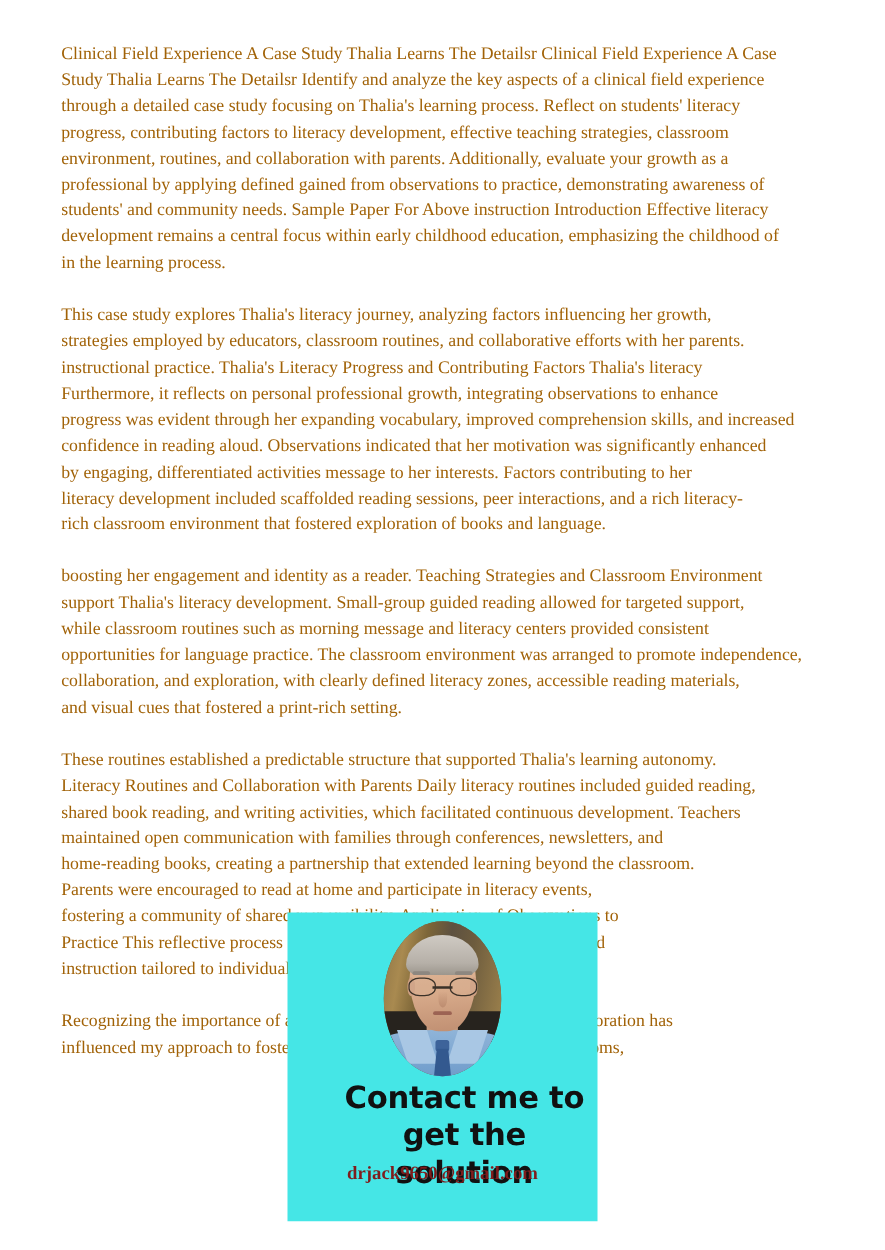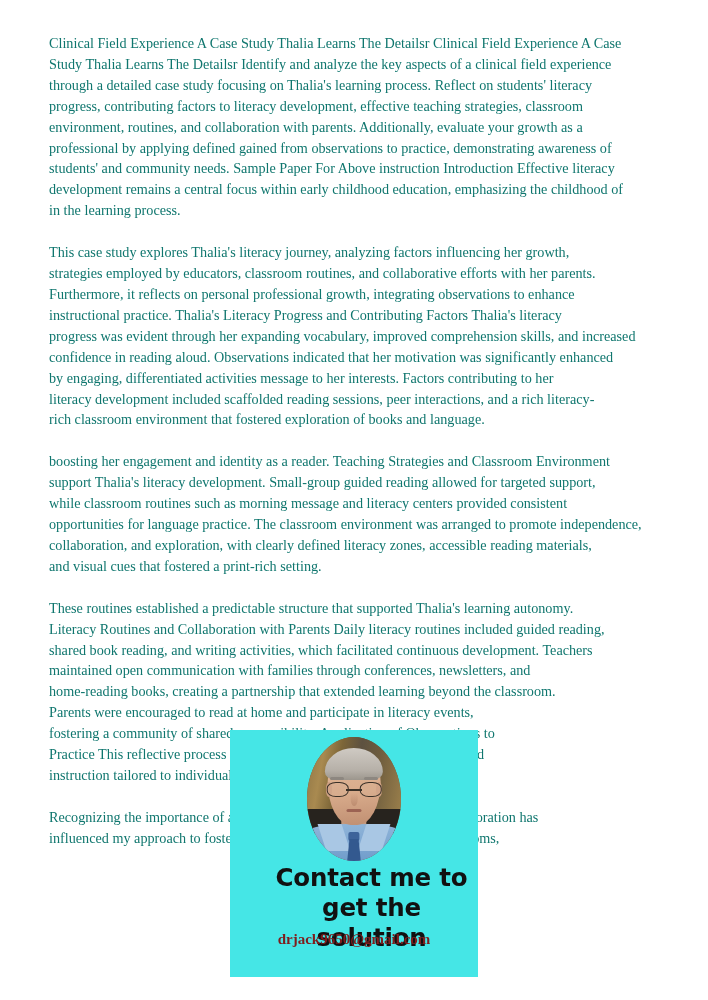--- a/index.html
+++ b/index.html
@@ -26,21 +26,21 @@
     position: absolute;
     left: 49px;
     top: 33px;
     width: 600px;
   }
 
   .para {
     margin: 0 0 21px 0;
     font-size: 14.2px;
     line-height: 20.9px;
-    color: #0f766e;
+    color: #a16207;
     text-align: left;
     white-space: normal;
   }
   .para:last-child { margin-bottom: 0; }
 
   .para .ln {
     display: block;
     white-space: pre;
   }
 
@@ -198,22 +198,22 @@
       <span class="ln">environment, routines, and collaboration with parents. Additionally, evaluate your growth as a</span>
       <span class="ln">professional by applying defined gained from observations to practice, demonstrating awareness of</span>
       <span class="ln">students' and community needs. Sample Paper For Above instruction Introduction Effective literacy</span>
       <span class="ln">development remains a central focus within early childhood education, emphasizing the childhood of</span>
       <span class="ln">in the learning process.</span>
     </p>
 
     <p class="para">
       <span class="ln">This case study explores Thalia's literacy journey, analyzing factors influencing her growth,</span>
       <span class="ln">strategies employed by educators, classroom routines, and collaborative efforts with her parents.</span>
+      <span class="ln">instructional practice. Thalia's Literacy Progress and Contributing Factors Thalia's literacy</span>
       <span class="ln">Furthermore, it reflects on personal professional growth, integrating observations to enhance</span>
-      <span class="ln">instructional practice. Thalia's Literacy Progress and Contributing Factors Thalia's literacy</span>
       <span class="ln">progress was evident through her expanding vocabulary, improved comprehension skills, and increased</span>
       <span class="ln">confidence in reading aloud. Observations indicated that her motivation was significantly enhanced</span>
       <span class="ln">by engaging, differentiated activities message to her interests. Factors contributing to her</span>
       <span class="ln">literacy development included scaffolded reading sessions, peer interactions, and a rich literacy-</span>
       <span class="ln">rich classroom environment that fostered exploration of books and language.</span>
     </p>
 
     <p class="para">
       <span class="ln">boosting her engagement and identity as a reader. Teaching Strategies and Classroom Environment</span>
       <span class="ln">support Thalia's literacy development. Small-group guided reading allowed for targeted support,</span>

